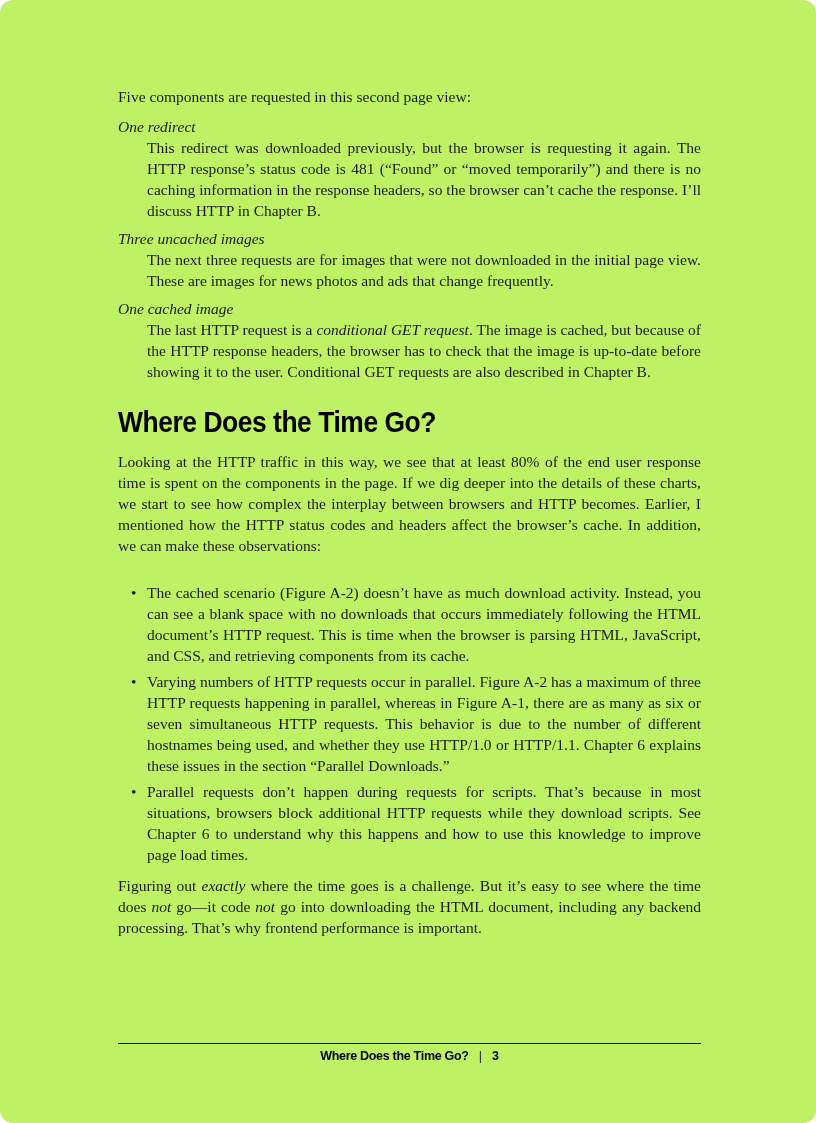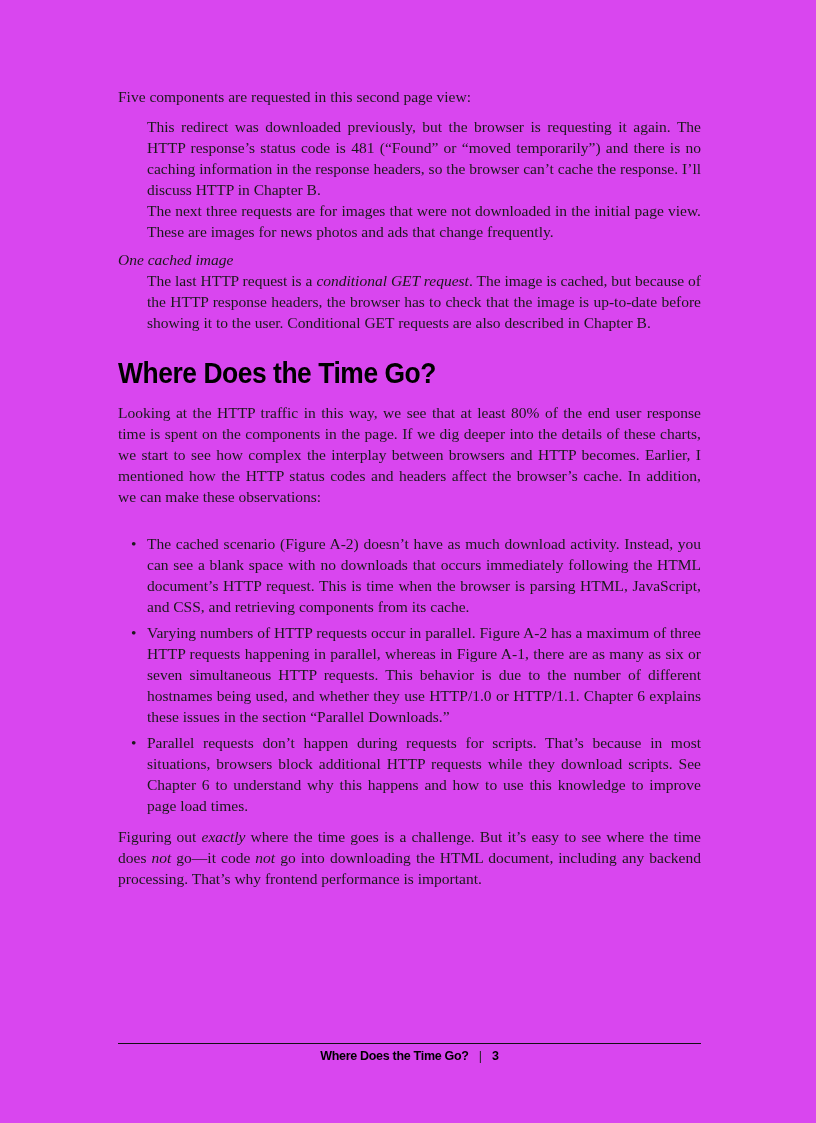--- a/index.html
+++ b/index.html
@@ -4,24 +4,25 @@
 <style>
   html, body {
     margin: 0;
     padding: 0;
     background: #ffffff;
   }
   .page {
     position: relative;
     width: 816px;
     height: 1123px;
-    background: #d946ef;
+    background: #bef264;
     font-family: "Liberation Serif", serif;
     color: #1a1a1a;
     overflow: hidden;
+    border-radius: 13px;
   }
   .content {
     position: absolute;
     left: 118px;
     top: 86px;
     width: 583px;
   }
   .body-text {
     font-size: 15.5px;
     line-height: 21px;
@@ -115,22 +116,24 @@
 </style>
 </head>
 <body>
 
 <div class="page">
   <div class="content">
 
     <p class="body-text intro">Five components are requested in this second page view:</p>
 
     <dl>
+      <dt>One redirect</dt>
       <dd>This redirect was downloaded previously, but the browser is requesting it again. The HTTP response’s status code is 481 (“Found” or “moved temporarily”) and there is no caching information in the response headers, so the browser can’t cache the response. I’ll discuss HTTP in Chapter B.</dd>
 
+      <dt>Three uncached images</dt>
       <dd>The next three requests are for images that were not downloaded in the initial page view. These are images for news photos and ads that change frequently.</dd>
 
       <dt>One cached image</dt>
       <dd><span>The last HTTP request is a </span><em>conditional GET request</em><span>. The image is cached, but because of the HTTP response headers, the browser has to check that the image is up-to-date before showing it to the user. Conditional GET requests are also described in Chapter B.</span></dd>
     </dl>
 
     <h1 class="section-heading">Where Does the Time Go?</h1>
 
     <p class="body-text lead">Looking at the HTTP traffic in this way, we see that at least 80% of the end user response time is spent on the components in the page. If we dig deeper into the details of these charts, we start to see how complex the interplay between browsers and HTTP becomes. Earlier, I mentioned how the HTTP status codes and headers affect the browser’s cache. In addition, we can make these observations:</p>
 

